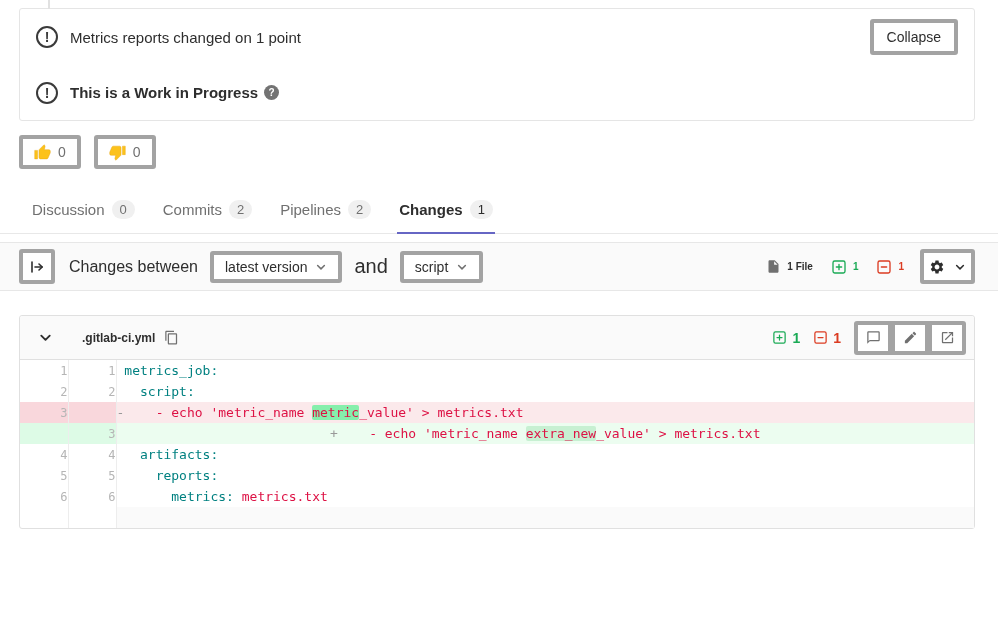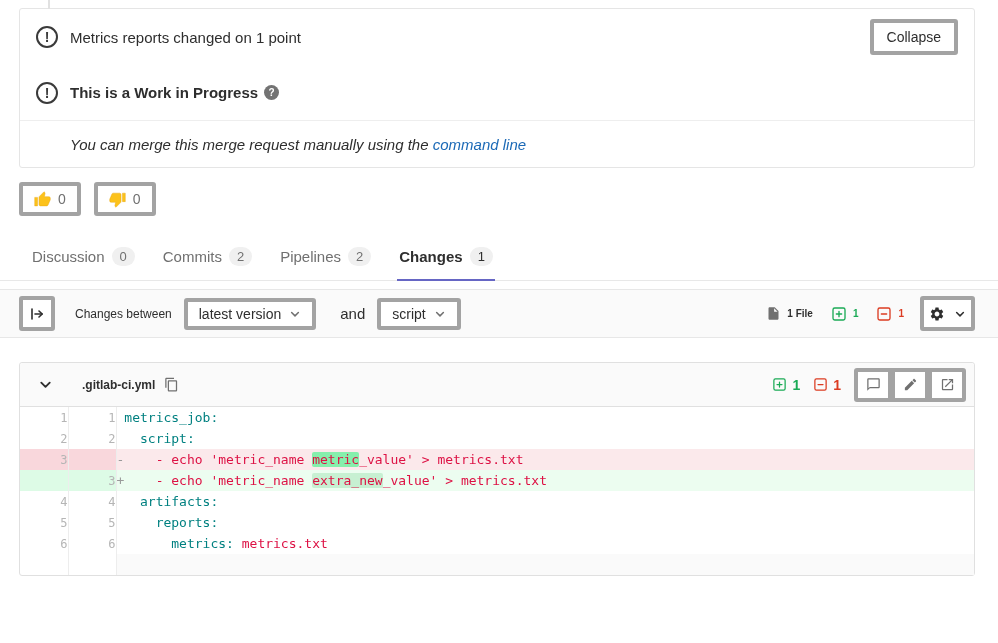--- a/index.html
+++ b/index.html
@@ -41,23 +41,23 @@
   .tab .badge { background: #f0f0f0; color: #707070; border-radius: 10px; font-size: 13px;
     height: 19px; line-height: 19px; padding: 0 8px; }
   .tab.active { color: #2e2e2e; font-weight: 700; border-bottom-color: #6666c4; }
   .tab.active .badge { color: #2e2e2e; font-weight: 400; }
 
   
   .version-bar { margin-top: 8px; height: 49px; background: #fafafa; border-top: 1px solid #e7e7e7;
     border-bottom: 1px solid #e7e7e7; display: flex; align-items: center; padding: 0 23px 0 19px; }
   .icon-btn { display: inline-flex; align-items: center; justify-content: center; }
   .tree-toggle { width: 36px; height: 35px; }
-  .vb-label { margin-left: 20px; font-size: 12px; }
+  .vb-label { margin-left: 14px; font-size: 16px; }
   .dropdown-btn { display: inline-flex; align-items: center; gap: 8px; height: 32px; padding: 0 11px; margin-left: 12px; }
-  .vb-and { margin-left: 24px; font-size: 15px; }
+  .vb-and { margin-left: 12px; font-size: 20px; }
   .vb-right { margin-left: auto; display: flex; align-items: center; }
   .file-stat { display: inline-flex; align-items: center; gap: 6px; font-weight: 700; font-size: 10px; justify-content: center; }
   .stat-added { color: #1aaa55; margin-left: 18px; }
   .stat-removed { color: #db3b21; margin-left: 18px; }
   .settings-btn { margin-left: 16px; width: 55px; height: 35px; gap: 9px; }
 
   
   .diff-card { margin: 24px 23px 0 19px; border: 1px solid #e0e0e0; border-radius: 3px; }
   .diff-header { height: 44px; background: #fafafa; border-bottom: 1px solid #e0e0e0;
     border-radius: 3px 3px 0 0; display: flex; align-items: center; padding: 0 8px 0 18px; }
@@ -76,21 +76,21 @@
   
   table.diff { width: 100%; border-collapse: collapse; font-family: "DejaVu Sans Mono", monospace; font-size: 13px; }
   table.diff td { height: 21px; padding: 0; }
   td.num { width: 48px; min-width: 48px; text-align: right; padding-right: 10px; color: #b5b5b5;
     border-right: 1px solid #ededed; font-size: 12px; cursor: pointer; }
   td.line-content { padding-left: 8px; white-space: pre; color: #333; }
   .marker { color: #999; }
   tr.old td.num { background: #f9d7dc; }
   tr.old td.line-content { background: #fbe9eb; }
   tr.new td.num { background: #ddfbe6; }
-  tr.new td.line-content { background: #ecfdf0; }
+  tr.new td.line-content { background: #ecfdf0; text-align: center; }
   tr.meta td.line-content { background: #fafafa; }
   .nt { color: #008080; }
   .s { color: #d14; }
   .pl { color: #333; }
   .hl-del { background: #86efac; border-radius: 2px; }
   .hl-add { background: #c7f0d2; border-radius: 2px; }
   .meta-text { color: #b3b3b3; }
 
   svg { display: block; }
 </style>
@@ -102,23 +102,20 @@
 <div class="mr-widget">
   <div class="widget-row row-report">
     <span class="status-icon">!</span>
     <span>Metrics reports changed on 1 point</span>
     <button class="btn collapse-btn">Collapse</button>
   </div>
   <div class="widget-row row-wip">
     <span class="status-icon">!</span>
     <span class="bold-text">This is a Work in Progress</span>
     <span class="help-icon">?</span>
-  </div>
-  <div class="widget-row row-cmd">
-    <span>You can merge this merge request manually using the </span>&nbsp;<a class="cmd-link">command line</a>
   </div>
 </div>
 
 <div class="awards">
   <button class="btn award-btn">
     <span>
       <svg width="17" height="17" viewBox="0 0 24 24">
           <path fill="#fcc21b" stroke="#e8a410" stroke-width="0.6" d="M1 21h4V9H1v12zm22-11c0-1.1-.9-2-2-2h-6.31l.95-4.57.03-.32c0-.41-.17-.79-.44-1.06L14.17 1 7.58 7.59C7.22 7.95 7 8.45 7 9v10c0 1.1.9 2 2 2h9c.83 0 1.54-.5 1.84-1.22l3.02-7.05c.09-.23.14-.47.14-.73v-2z"></path>
         </svg>
     </span>

